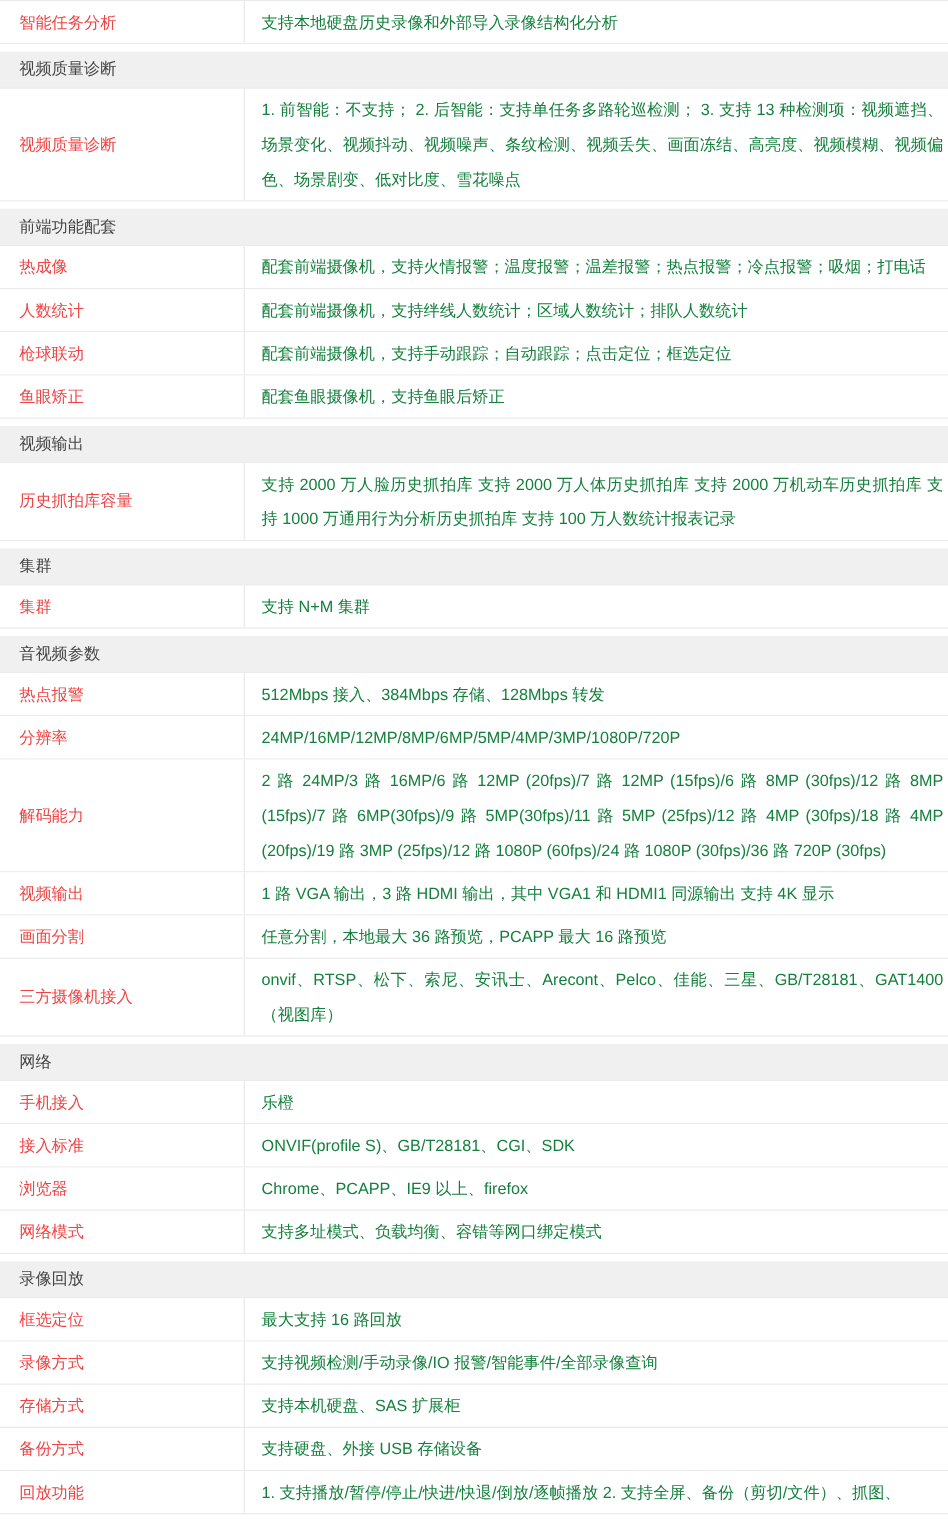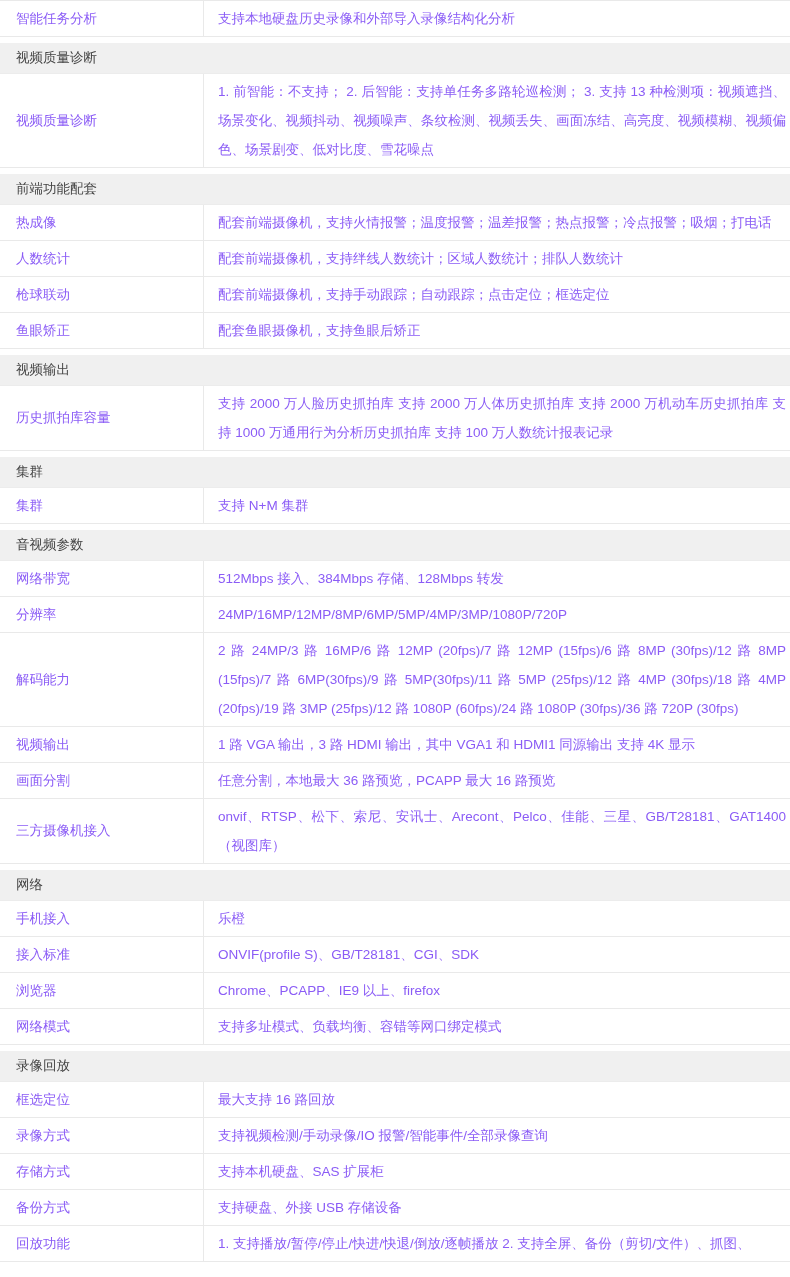--- a/index.html
+++ b/index.html
@@ -43,27 +43,27 @@
     display: flex;
     align-items: center;
     font-size: 13.5px;
   }
   .cell.label {
     width: 204px;
     flex: 0 0 204px;
     padding: 3px 10px 3px 16px;
     border-right: 1px solid #e9e9e9;
     line-height: 22px;
-    color: #8b5cf6;
+    color: #ef4444;
   }
   .cell.value {
     flex: 1 1 auto;
     padding: 3px 4px 3px 14px;
     line-height: 29px;
-    color: #8b5cf6;
+    color: #15803d;
     min-width: 0;
   }
   .cell.value span {
     display: inline-block;
     width: 100%;
     text-align: justify;
     word-break: break-word;
   }
 </style>
 </head>
@@ -127,21 +127,21 @@
     <div class="row">
       <div class="cell label">集群</div>
       <div class="cell value">
         <span>支持 N+M 集群</span>
       </div>
     </div>
     <div class="section">
       <div class="section-band">音视频参数</div>
     </div>
     <div class="row">
-      <div class="cell label">网络带宽</div>
+      <div class="cell label">热点报警</div>
       <div class="cell value">
         <span>512Mbps 接入、384Mbps 存储、128Mbps 转发</span>
       </div>
     </div>
     <div class="row">
       <div class="cell label">分辨率</div>
       <div class="cell value">
         <span>24MP/16MP/12MP/8MP/6MP/5MP/4MP/3MP/1080P/720P</span>
       </div>
     </div>

